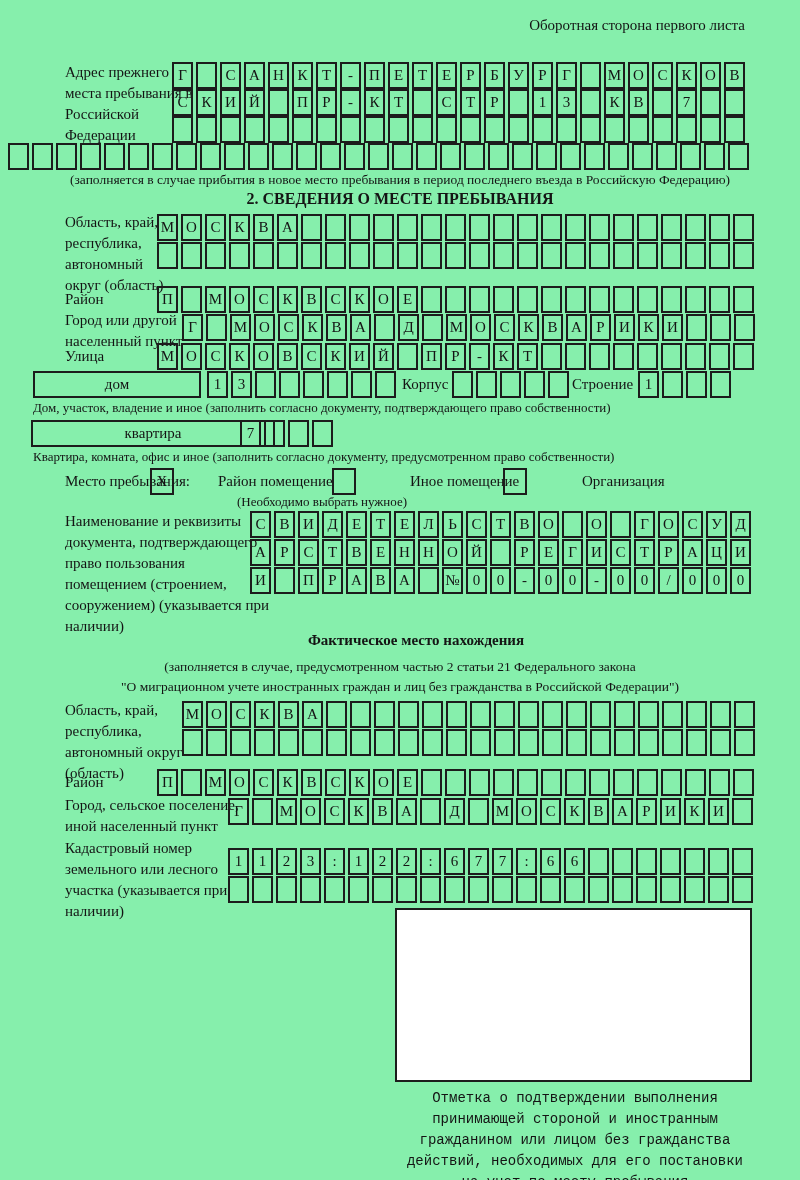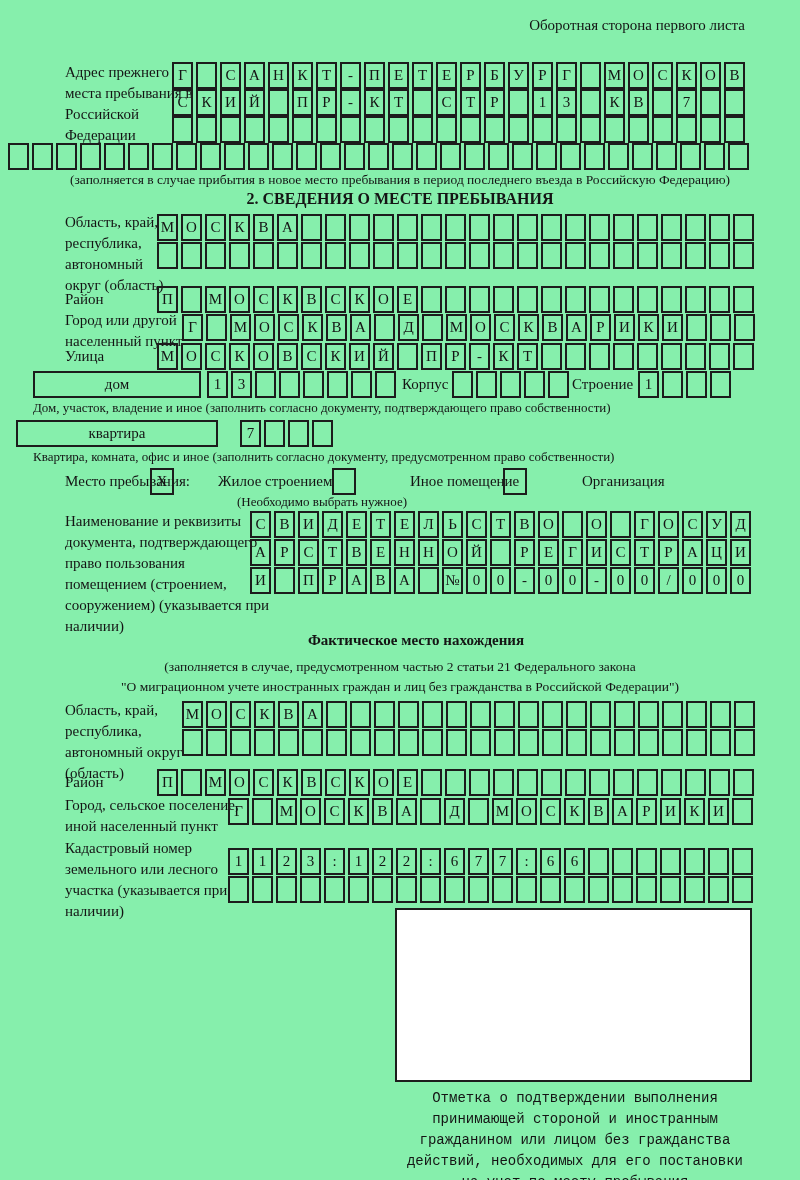--- a/index.html
+++ b/index.html
@@ -317,32 +317,32 @@
     </div>
   <div class="inlbl" style="left:572px;top:371px;">Строение</div>
   <div class="row" style="left:638px;top:371px;">
       <span class="cell">1</span>
       <span class="cell"></span>
       <span class="cell"></span>
       <span class="cell"></span>
     </div>
   <div class="cap" style="left:33px;top:400px;">Дом, участок, владение и иное (заполнить согласно документу, подтверждающего право собственности)</div>
 
-  <div class="wide" style="left:16px;top:420px;width:202px;">квартира</div>
+  <div class="wide" style="left:31px;top:420px;width:244px;">квартира</div>
   <div class="row" style="left:240px;top:420px;">
       <span class="cell">7</span>
       <span class="cell"></span>
       <span class="cell"></span>
       <span class="cell"></span>
     </div>
   <div class="cap" style="left:33px;top:449px;">Квартира, комната, офис и иное (заполнить согласно документу, предусмотренном право собственности)</div>
 
   <div class="lbl" style="left:33px;top:471px;">Место пребывания:</div>
   <span class="chk" style="left:150px;top:468px;">X</span>
-  <div class="lbl" style="left:186px;top:471px;">Жилое строением</div>
+  <div class="lbl" style="left:186px;top:471px;">Район помещение</div>
   <span class="chk" style="left:332px;top:468px;"></span>
   <div class="lbl" style="left:378px;top:471px;text-align:right;">Иное помещение</div>
   <span class="chk" style="left:503px;top:468px;"></span>
   <div class="lbl" style="left:550px;top:471px;">Организация</div>
   <div class="cap" style="left:237px;top:494px;">(Необходимо выбрать нужное)</div>
 
   <div class="lbl" style="left:33px;top:511px;width:205px;">Наименование и реквизиты документа, подтверждающего право пользования помещением (строением, сооружением) (указывается при наличии)</div>
   <div class="row" style="left:250px;top:511px;">
       <span class="cell">С</span>
       <span class="cell">В</span>

